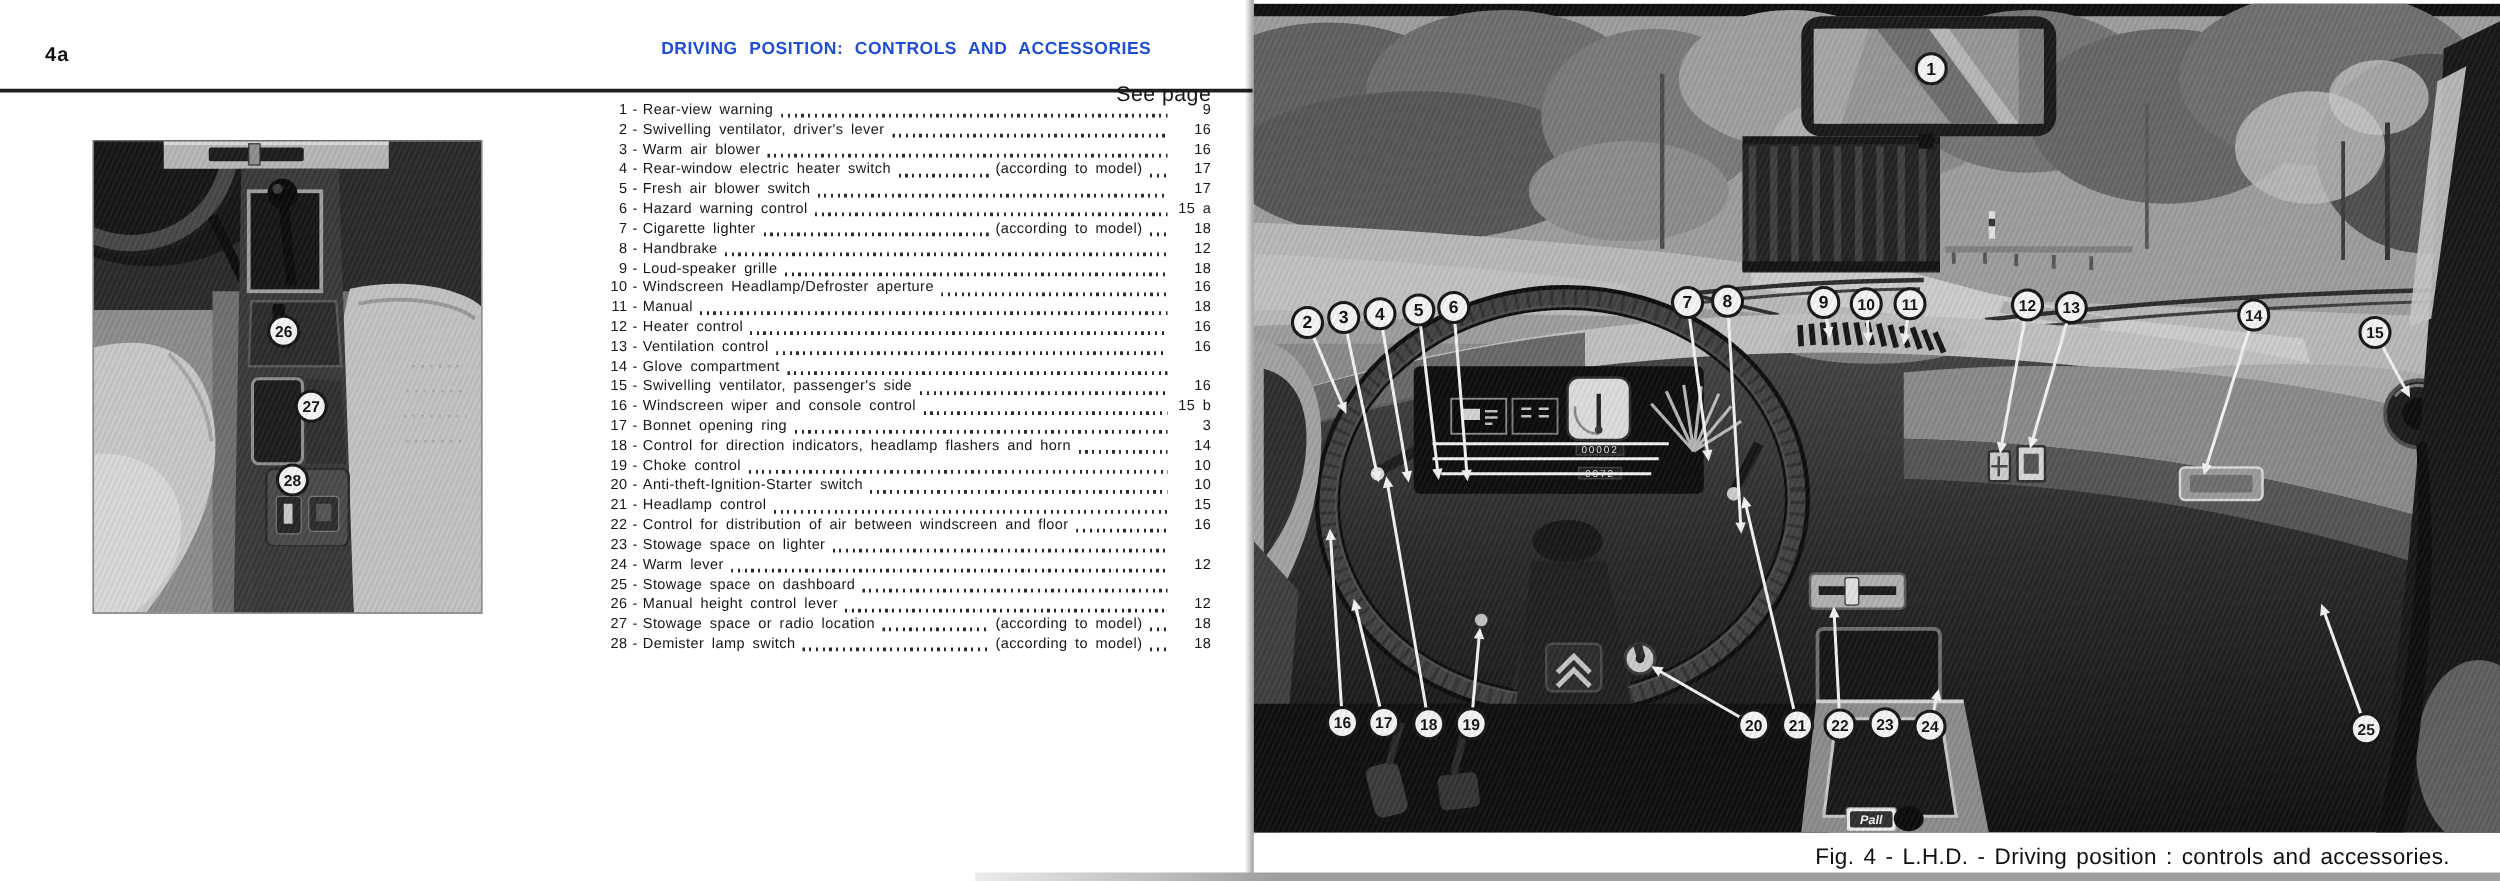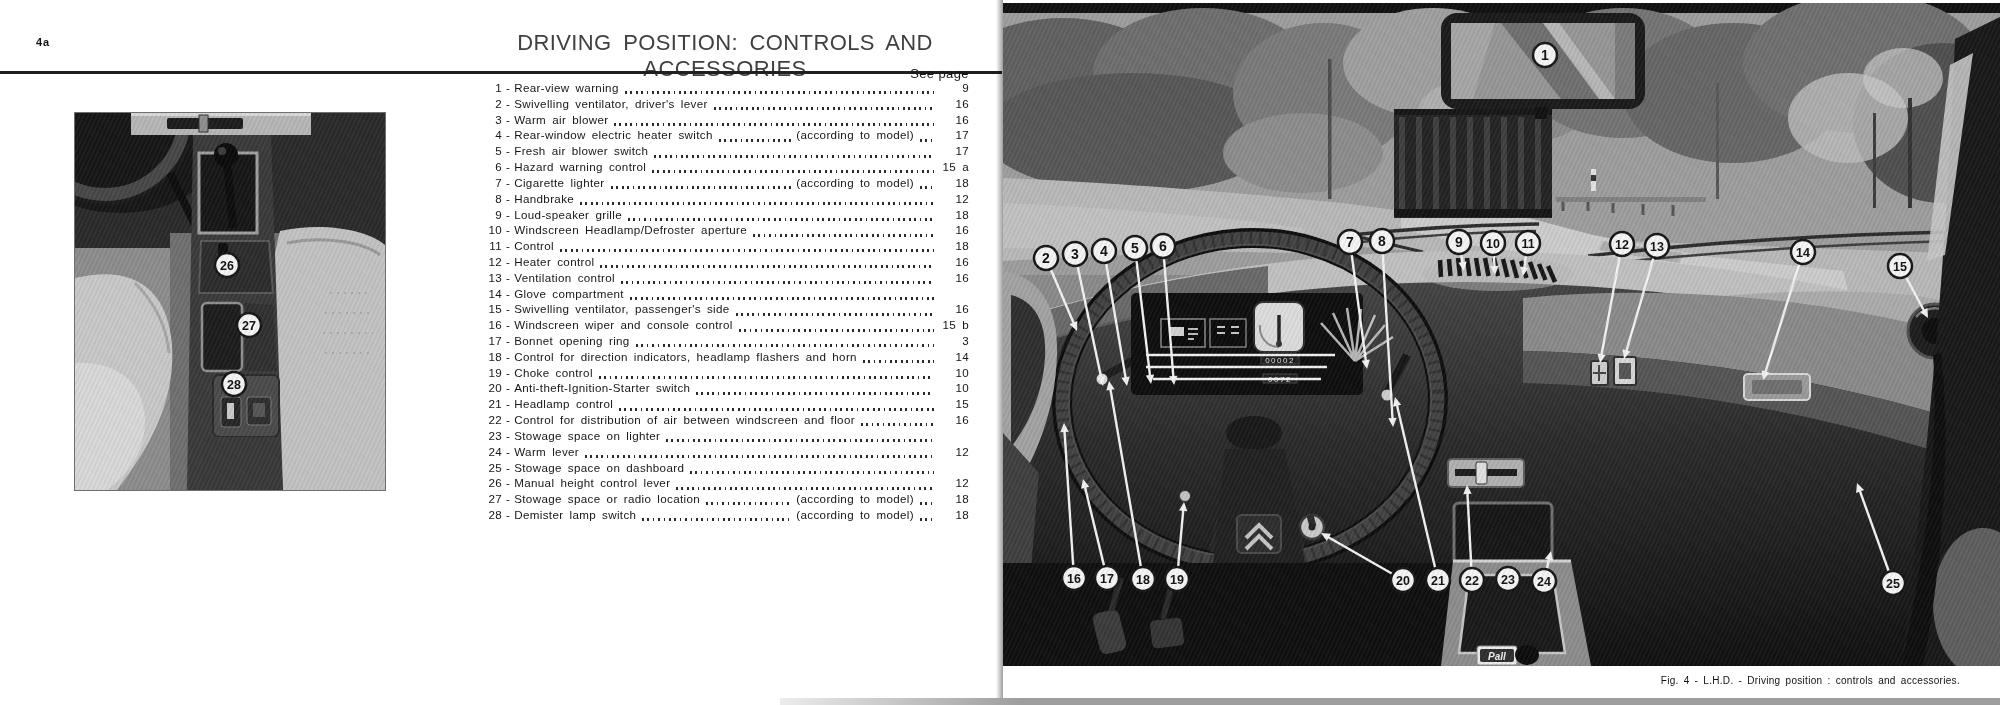--- a/index.html
+++ b/index.html
@@ -1,35 +1,35 @@
 <!DOCTYPE html>
 <html><head>
 <meta charset="utf-8">
 <style>
   *{box-sizing:border-box;margin:0;padding:0}
   html,body{width:2000px;height:705px;font-family:"Liberation Sans",sans-serif;background:#e8e8e6}
   #screen{position:relative;width:2000px;height:705px;background:#ffffff;overflow:hidden}
-  .pageno{position:absolute;left:36px;top:36px;font-size:11px;font-weight:bold;letter-spacing:1px;color:#111}
-  .title{position:absolute;left:481px;top:30px;width:488px;text-align:center;font-size:22px;font-weight:normal;letter-spacing:.4px;word-spacing:5px;color:#404040}
+  .pageno{position:absolute;left:36px;top:36px;font-size:16px;font-weight:bold;letter-spacing:1px;color:#111}
+  .title{position:absolute;left:481px;top:30px;width:488px;text-align:center;font-size:14px;font-weight:bold;letter-spacing:.4px;word-spacing:5px;color:#1d4ed8}
   .rule{position:absolute;left:0;top:71px;width:1002px;height:3px;background:#1f1f1f}
-  .seepage{position:absolute;left:481px;top:66px;width:488px;text-align:right;font-size:13px;letter-spacing:.4px;color:#161616}
+  .seepage{position:absolute;left:481px;top:66px;width:488px;text-align:right;font-size:17px;letter-spacing:.4px;color:#161616}
   .toc{position:absolute;left:481px;top:81px;width:488px}
   .row{display:flex;align-items:baseline;height:15.82px;font-size:11.6px;letter-spacing:.35px;word-spacing:2.5px;color:#161616;white-space:nowrap}
   .num{width:21px;text-align:right;flex:none}
   .sep{margin:0 4px;flex:none}
   .lbl{flex:none}
   .leader{flex:1 1 auto;height:3px;align-self:flex-end;margin:0 5px 2.5px 6px;
           background-image:repeating-linear-gradient(to right,#2b2b2b 0 1.7px,transparent 1.7px 5.4px)}
   .leader.short{flex:0 0 14px}
   .note{flex:none}
   .pg{flex:none;min-width:30px;text-align:right}
   .photo-frame{position:absolute;left:75px;top:113px;width:310px;height:377px;outline:1px solid #6f6f6f;background:#8c8c8c}
   .fig{position:absolute;left:1003px;top:3px;width:997px;height:663px;background:#8a8a8a}
   .caption{position:absolute;left:1003px;top:675px;width:997px;padding-right:40px;text-align:right;
-           font-size:10px;letter-spacing:.3px;word-spacing:2px;color:#101010}
+           font-size:18px;letter-spacing:.3px;word-spacing:2px;color:#101010}
   .gutter{position:absolute;left:996px;top:0;width:7px;height:705px;background:linear-gradient(to right,rgba(0,0,0,0),rgba(0,0,0,.38))}
   .bottomstrip{position:absolute;left:780px;top:698px;width:1220px;height:7px;
                background:linear-gradient(to right,#ececec,#9d9d9d 20%,#9d9d9d)}
   .grain{position:absolute;inset:0;background:repeating-linear-gradient(115deg,rgba(255,255,255,.04) 0 2px,rgba(0,0,0,.045) 2px 4px);pointer-events:none}
   svg{display:block}
   svg text{font-family:"Liberation Sans",sans-serif}
 </style>
 </head>
 <body>
 
@@ -112,21 +112,21 @@
         <div class="row">
           <span class="num">10</span>
           <span class="sep">-</span>
           <span class="lbl">Windscreen Headlamp/Defroster aperture</span>
           <div class="leader"></div>
           <span class="pg">16</span>
         </div>
         <div class="row">
           <span class="num">11</span>
           <span class="sep">-</span>
-          <span class="lbl">Control</span>
+          <span class="lbl">Manual</span>
           <div class="leader"></div>
           <span class="pg">18</span>
         </div>
         <div class="row">
           <span class="num">12</span>
           <span class="sep">-</span>
           <span class="lbl">Heater control</span>
           <div class="leader"></div>
           <span class="pg">16</span>
         </div>

